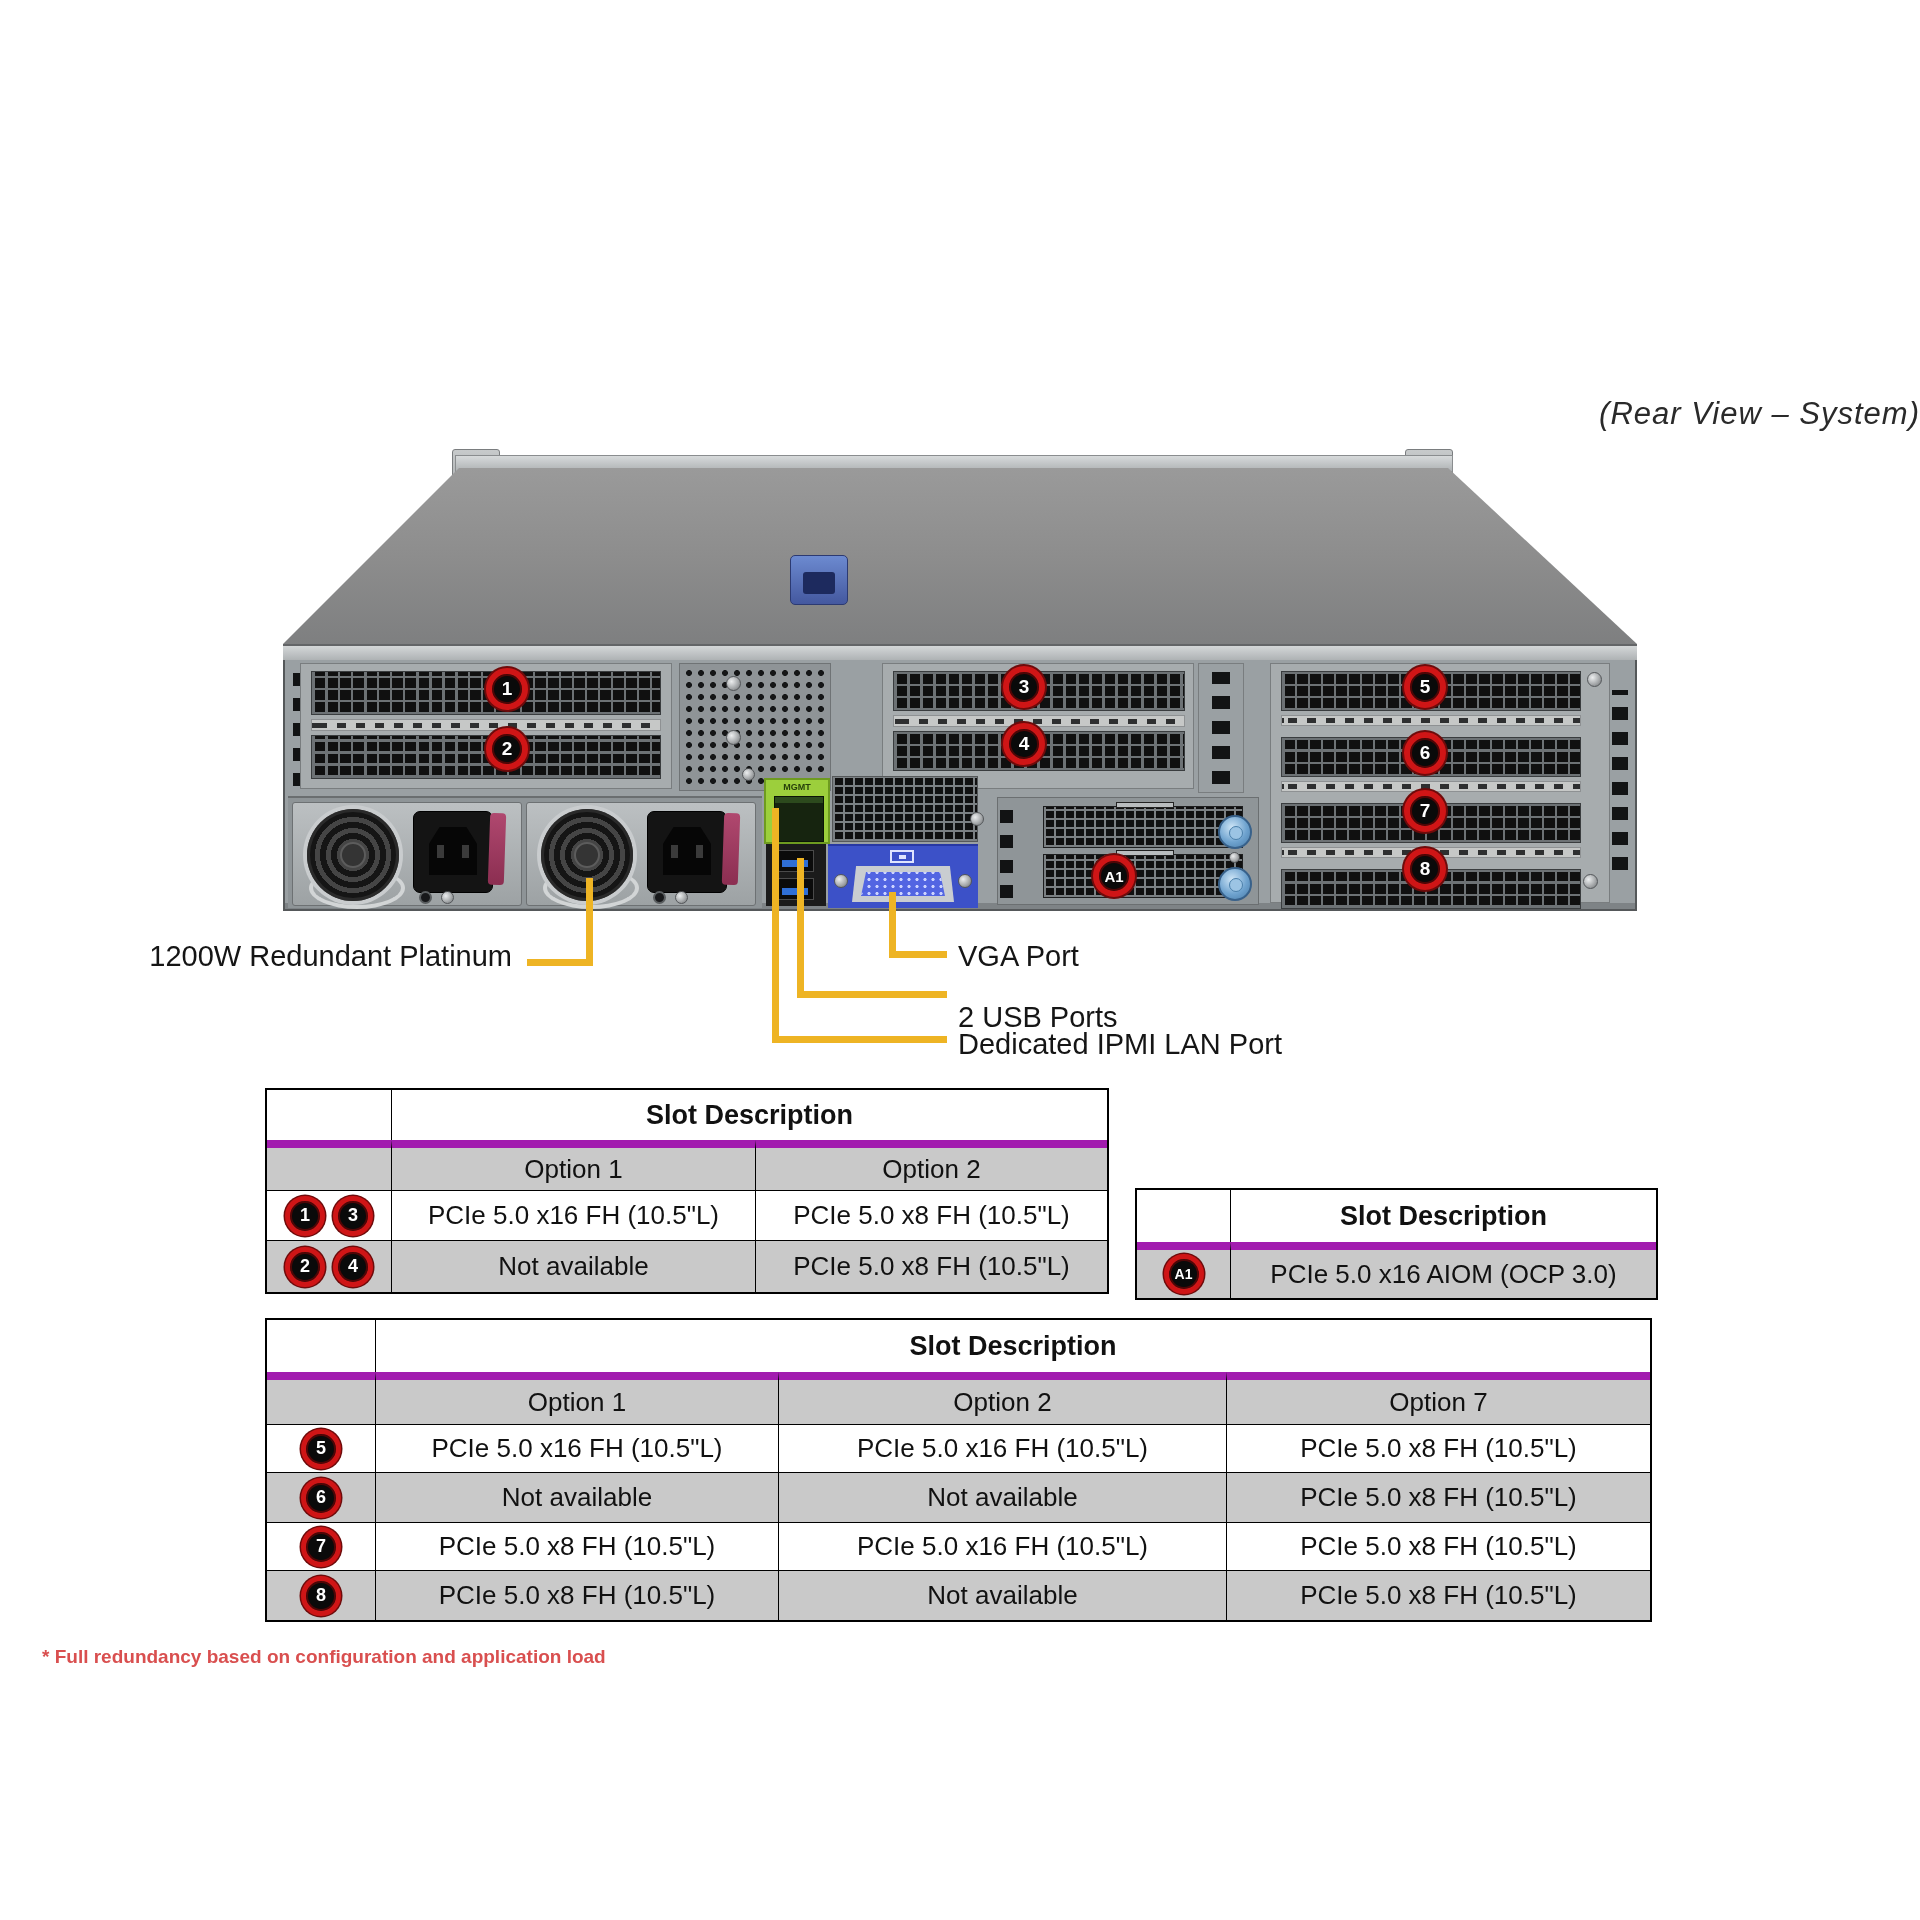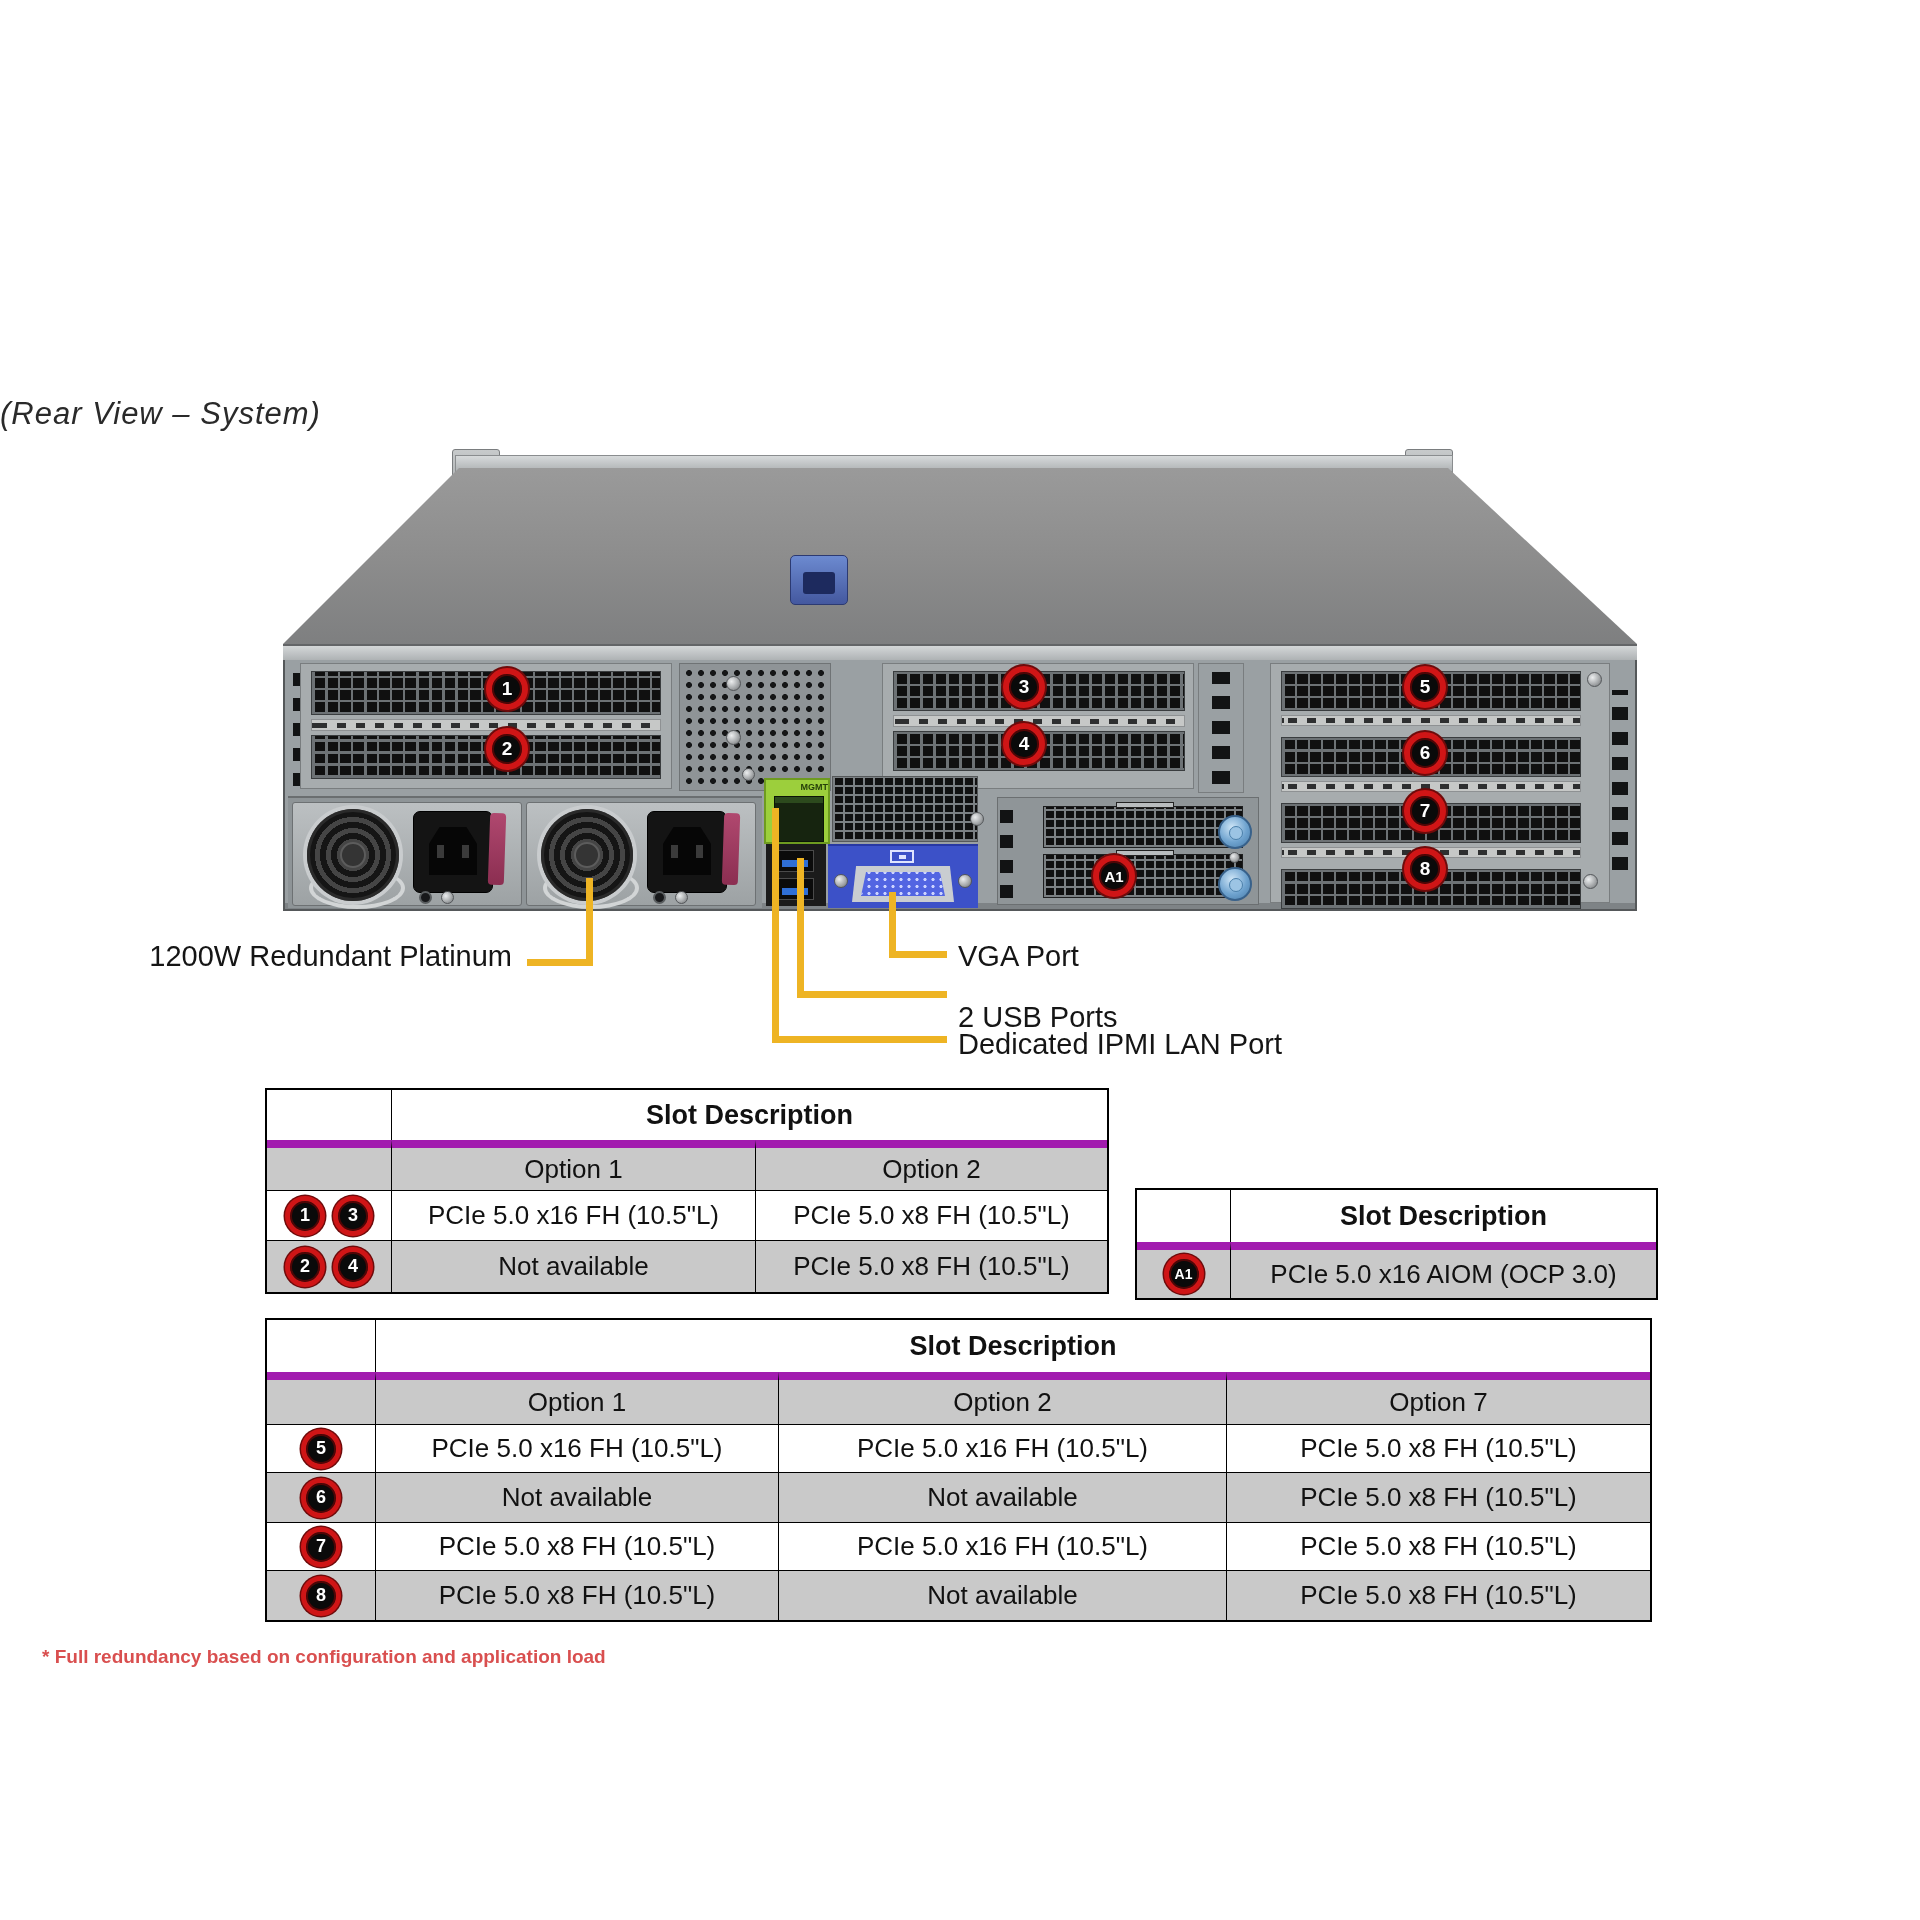--- a/index.html
+++ b/index.html
@@ -1,20 +1,20 @@
 <!DOCTYPE html>
 <html><head>
 <meta charset="utf-8">
 <style>
   html,body{margin:0;padding:0;background:#ffffff;}
   #canvas{position:relative;width:1920px;height:1920px;background:#ffffff;overflow:hidden;
           font-family:"Liberation Sans",sans-serif;color:#1a1a1a;}
 
   
-  .fig-title{position:absolute;left:0;top:396px;width:1920px;text-align:left;
+  .fig-title{position:absolute;left:0;top:396px;width:1920px;text-align:right;
              font-size:31px;font-style:italic;color:#2a2a2a;letter-spacing:1px;}
 
   
   #server{position:absolute;left:283px;top:455px;width:1354px;height:456px;}
   .ear{position:absolute;width:46px;height:54px;background:linear-gradient(#c7cacb,#9fa3a5);
        border:1px solid #7a7d7f;border-radius:3px 3px 0 0;z-index:1;}
   .back-lip{position:absolute;left:172px;top:0;width:996px;height:15px;z-index:2;
             background:linear-gradient(#d7dadb,#aeb2b4);border:1px solid #8a8d8f;}
   .cover{position:absolute;left:0;top:13px;width:1354px;height:176px;z-index:3;
          background:linear-gradient(180deg,#9a9a9a 0%,#8d8d8d 50%,#7e7f80 100%);
@@ -66,21 +66,21 @@
   .inlet-inner{position:absolute;left:15px;top:15px;width:48px;height:48px;background:#060606;
        clip-path:polygon(22% 0,78% 0,100% 35%,100% 100%,0 100%,0 35%);}
   .inlet-pin{position:absolute;width:7px;height:13px;background:#3a3a3a;}
   .latch{position:absolute;left:196px;top:10px;width:16px;height:72px;border-radius:4px;
        background:linear-gradient(#b0486f,#8b2e51);transform:rotate(2deg);}
   .psu-hole{position:absolute;border-radius:50%;background:#17181a;border:2px solid #5a5e60;box-sizing:border-box;}
 
   
   .mgmt{position:absolute;left:479px;top:118px;width:66px;height:66px;background:#9ccf3c;
         border:2px solid #6e9b20;box-sizing:border-box;}
-  .mgmt-label{position:absolute;left:0;top:2px;width:100%;text-align:right;font-size:9px;
+  .mgmt-label{position:absolute;left:0;top:2px;width:100%;text-align:center;font-size:9px;
         font-weight:bold;color:#27400a;}
   .mgmt-jack{position:absolute;left:8px;top:16px;width:48px;height:44px;background:#16240f;
         border:1px solid #0b1406;box-shadow:inset 0 6px 0 #2c4a1d;}
   .usb-block{position:absolute;left:481px;top:184px;width:60px;height:62px;background:#1b1b1b;}
   .usb{position:absolute;left:10px;width:38px;height:22px;background:#0b0b0b;border:1px solid #4a4a4a;box-sizing:border-box;}
   .usb-tongue{position:absolute;left:5px;top:9px;width:26px;height:7px;background:#2f6fd6;}
   .vga-block{position:absolute;left:543px;top:184px;width:150px;height:64px;background:#3c51c8;
         border-top:2px solid #2838a3;box-sizing:border-box;}
   .vga-icon{position:absolute;left:62px;top:4px;width:24px;height:13px;border:2px solid #dfe4ff;
         background:#3c51c8;box-sizing:border-box;}

